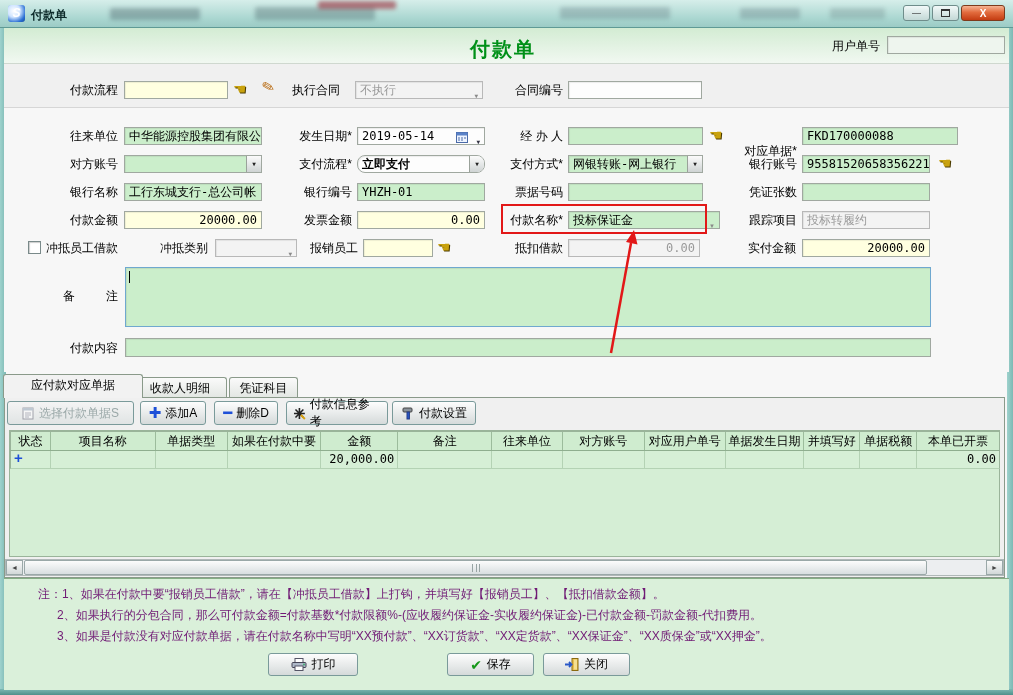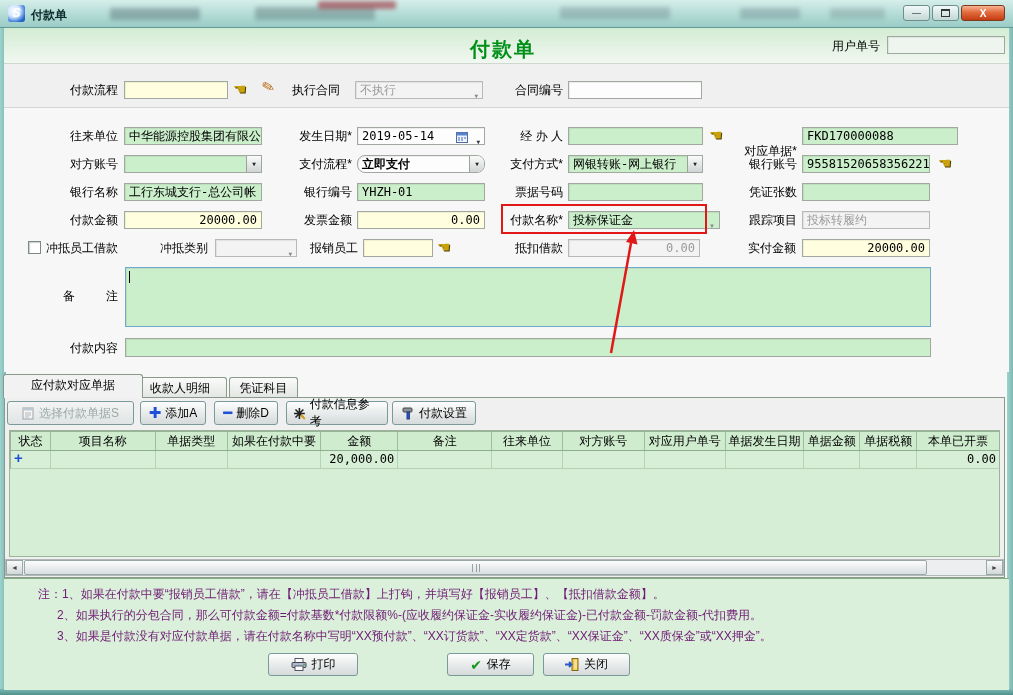--- a/index.html
+++ b/index.html
@@ -283,21 +283,21 @@
     <div class="c" style="width:40px;">状态</div>
     <div class="c" style="width:105px;">项目名称</div>
     <div class="c" style="width:72px;">单据类型</div>
     <div class="c" style="width:94px;">如果在付款中要</div>
     <div class="c" style="width:77px;">金额</div>
     <div class="c" style="width:94px;">备注</div>
     <div class="c" style="width:71px;">往来单位</div>
     <div class="c" style="width:82px;">对方账号</div>
     <div class="c" style="width:81px;">对应用户单号</div>
     <div class="c" style="width:79px;">单据发生日期</div>
-    <div class="c" style="width:56px;">单据金额</div>
+    <div class="c" style="width:56px;">并填写好</div>
     <div class="c" style="width:57px;">单据税额</div>
     <div class="c" style="width:82px;border-right:none;">本单已开票</div>
   </div>
 
   <div class="trow">
     <div class="c" style="width:40px;"><span class="plus" style="font-family:'Liberation Sans',sans-serif;">+</span></div>
     <div class="c" style="width:105px;"></div>
     <div class="c" style="width:72px;"></div>
     <div class="c" style="width:94px;"></div>
     <div class="c num" style="width:77px;">20,000.00</div>

